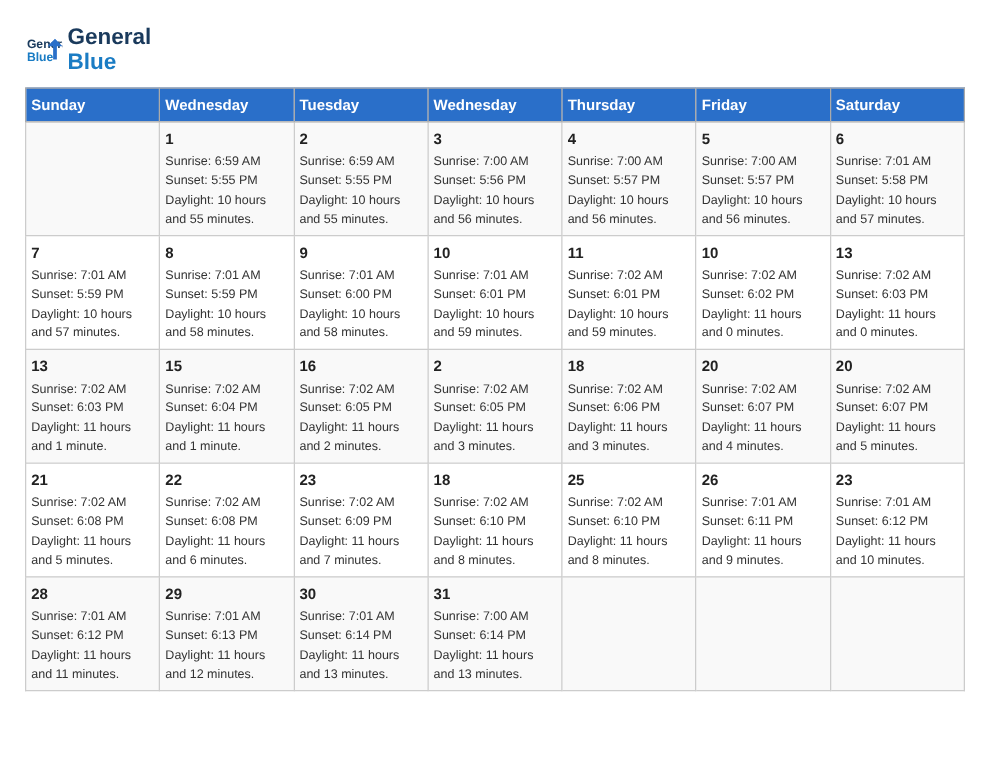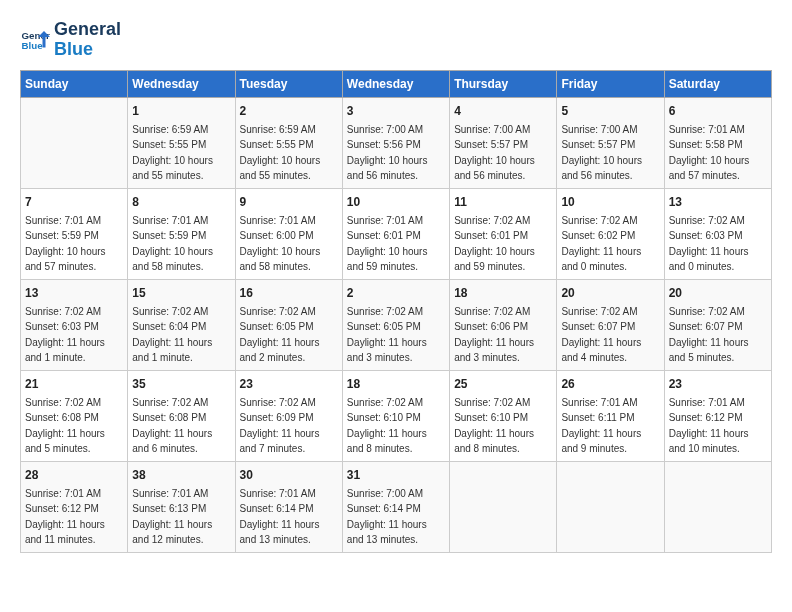--- a/index.html
+++ b/index.html
@@ -276,21 +276,21 @@
       </tr>
       <tr>
         <td>
           <span class="day-number">21</span>
           <div class="day-info" style="white-space: pre-line;">Sunrise: 7:02 AM
 Sunset: 6:08 PM
 Daylight: 11 hours
 and 5 minutes.</div>
         </td>
         <td>
-          <span class="day-number">35</span>
+          <span class="day-number">22</span>
           <div class="day-info" style="white-space: pre-line;">Sunrise: 7:02 AM
 Sunset: 6:08 PM
 Daylight: 11 hours
 and 6 minutes.</div>
         </td>
         <td>
           <span class="day-number">23</span>
           <div class="day-info" style="white-space: pre-line;">Sunrise: 7:02 AM
 Sunset: 6:09 PM
 Daylight: 11 hours
@@ -327,21 +327,21 @@
       </tr>
       <tr>
         <td>
           <span class="day-number">28</span>
           <div class="day-info" style="white-space: pre-line;">Sunrise: 7:01 AM
 Sunset: 6:12 PM
 Daylight: 11 hours
 and 11 minutes.</div>
         </td>
         <td>
-          <span class="day-number">38</span>
+          <span class="day-number">29</span>
           <div class="day-info" style="white-space: pre-line;">Sunrise: 7:01 AM
 Sunset: 6:13 PM
 Daylight: 11 hours
 and 12 minutes.</div>
         </td>
         <td>
           <span class="day-number">30</span>
           <div class="day-info" style="white-space: pre-line;">Sunrise: 7:01 AM
 Sunset: 6:14 PM
 Daylight: 11 hours

